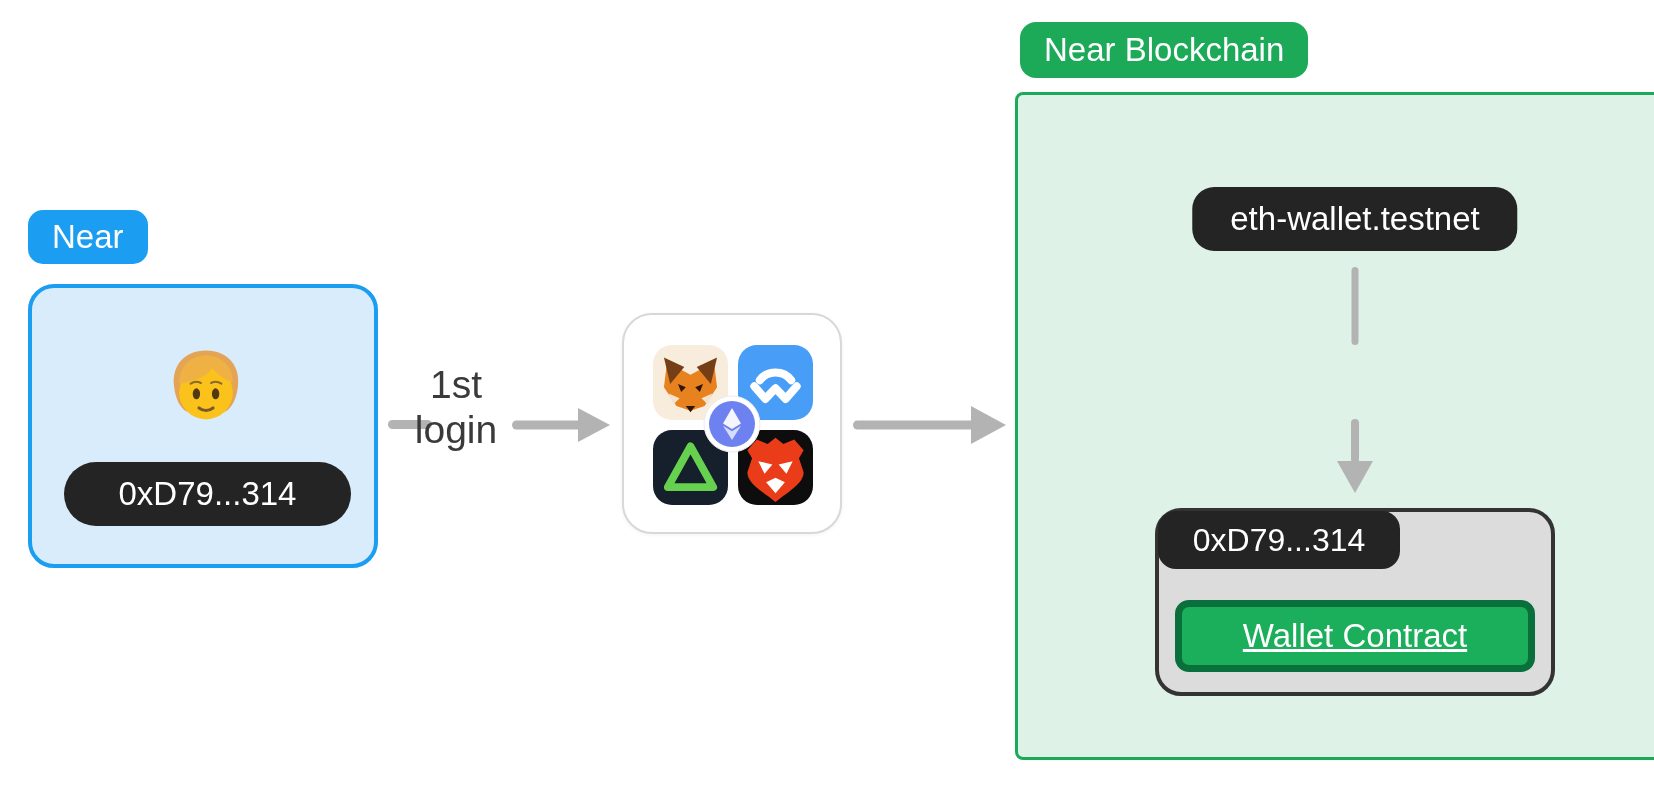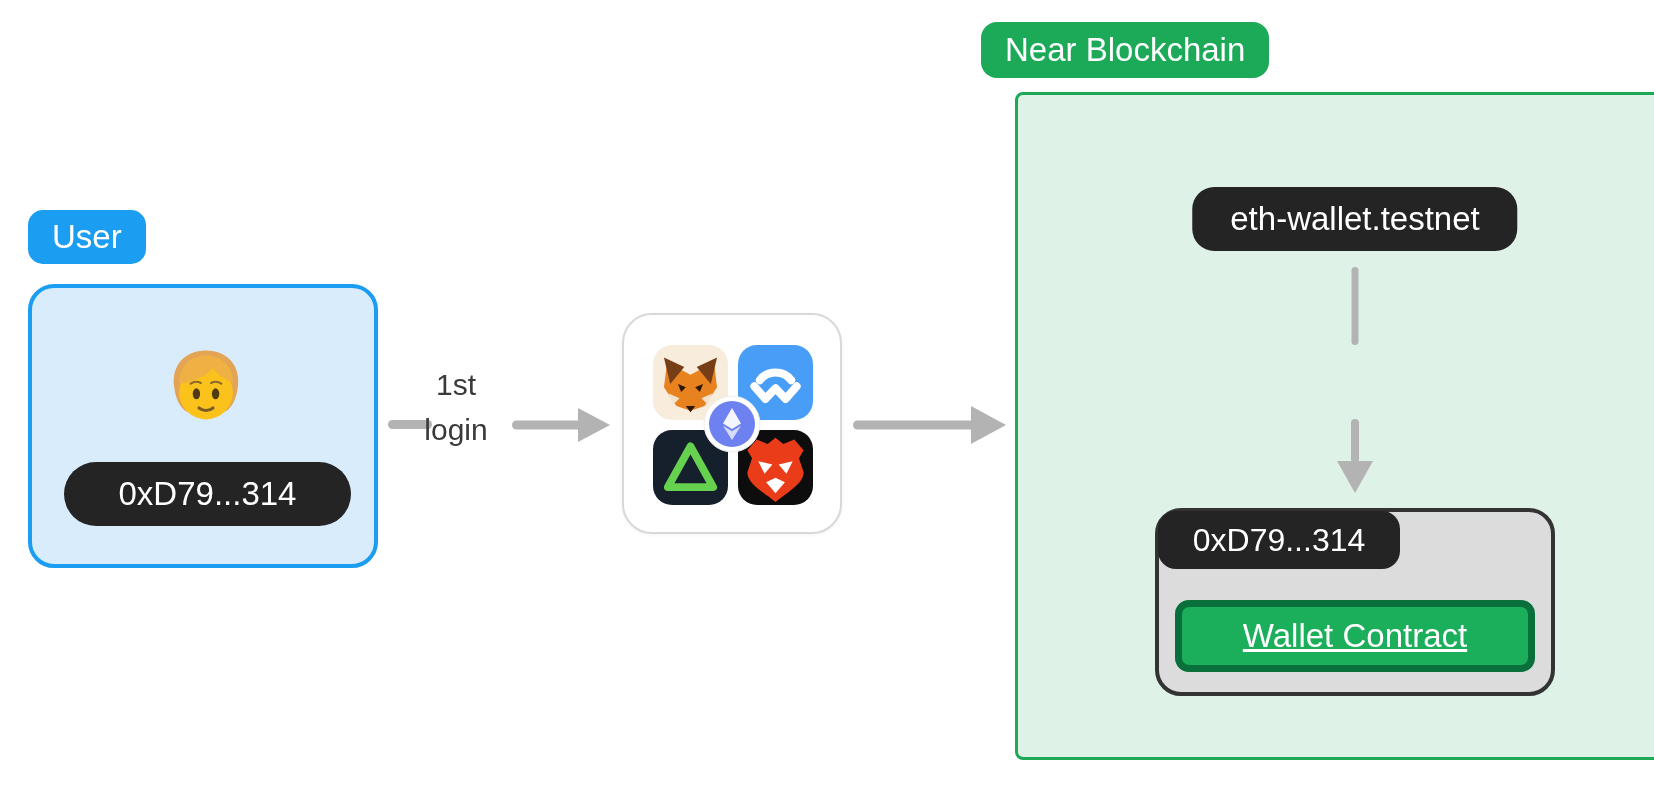--- a/index.html
+++ b/index.html
@@ -10,40 +10,40 @@
   }
   .abs{position:absolute;}
 
   
   .tag-badge{
     display:flex;align-items:center;justify-content:center;
     color:#fff;font-size:33px;border-radius:16px;padding:0 24px;height:56px;
     box-sizing:border-box;white-space:nowrap;
   }
   .user-badge{left:28px;top:210px;background:var(--user-accent);height:54px;border-radius:15px;}
-  .near-badge{left:981px;top:22px;background:var(--near-accent);}
+  .near-badge{left:1020px;top:22px;background:var(--near-accent);}
 
   .dark-pill{
     display:flex;align-items:center;justify-content:center;
     background:var(--pill-dark);color:#fff;font-size:33px;white-space:nowrap;
   }
 
   
   .user-box{
     left:28px;top:284px;width:350px;height:284px;box-sizing:border-box;
     background:var(--user-fill);border:4px solid var(--user-accent);border-radius:26px;
   }
   .person-wrap{left:128px;top:56px;width:92px;height:92px;}
   .user-pill{left:32px;top:174px;width:287px;height:64px;border-radius:32px;}
 
   
   .dash1{left:388px;top:420px;width:44px;height:9px;border-radius:5px;background:var(--arrow-gray);}
   .login-label{
     left:390px;top:362px;width:132px;text-align:center;
-    font-size:30px;line-height:45px;color:#3a3a3a;
+    font-size:39px;line-height:45px;color:#3a3a3a;
   }
   .arrow1{left:512px;top:404px;}
   .arrow2{left:853px;top:404px;}
   .arrow-fill{fill:var(--arrow-gray);}
 
   
   .wallet-card{
     left:622px;top:313px;width:220px;height:221px;box-sizing:border-box;
     background:#fff;border:2px solid #d8d8d8;border-radius:30px;
     box-shadow:0 1px 4px rgba(0,0,0,.05);
@@ -75,21 +75,21 @@
     left:16px;top:88px;width:360px;height:72px;box-sizing:border-box;
     background:var(--contract-fill);border:7px solid var(--contract-border);border-radius:14px;
     color:#fff;font-size:33px;display:flex;align-items:center;justify-content:center;white-space:nowrap;text-decoration:underline;
   }
 </style>
 </head>
 <body>
 
 <div id="canvas">
 
-  <div class="abs tag-badge user-badge">User</div>
+  <div class="abs tag-badge user-badge">Near</div>
 
   <div class="abs user-box">
     <div class="abs person-wrap">
       <svg viewBox="0 0 72 72" width="92" height="92">
         <path d="M36 5 C19 5 9 17 11 33 C12 43 16 50 21 53 L21 34 C21 24 28 17 36 17 C44 17 51 24 51 34 L51 53 C56 50 60 43 61 33 C63 17 53 5 36 5 Z" fill="#e3a455"></path>
         <circle cx="36" cy="38" r="21" fill="#fcc21c"></circle>
         <path d="M15 31 C15 16 25 9 36 9 C47 9 57 16 57 30 C51 28 45 24 41 19 C36 26 25 30 15 31 Z" fill="#efb143"></path>
         <ellipse cx="28.5" cy="39" rx="2.9" ry="4.3" fill="#4f3a14"></ellipse>
         <ellipse cx="43.5" cy="39" rx="2.9" ry="4.3" fill="#4f3a14"></ellipse>
         <path d="M24 31 Q28 28.5 32 30.5" stroke="#8a6a2c" stroke-width="1.6" fill="none" stroke-linecap="round"></path>

